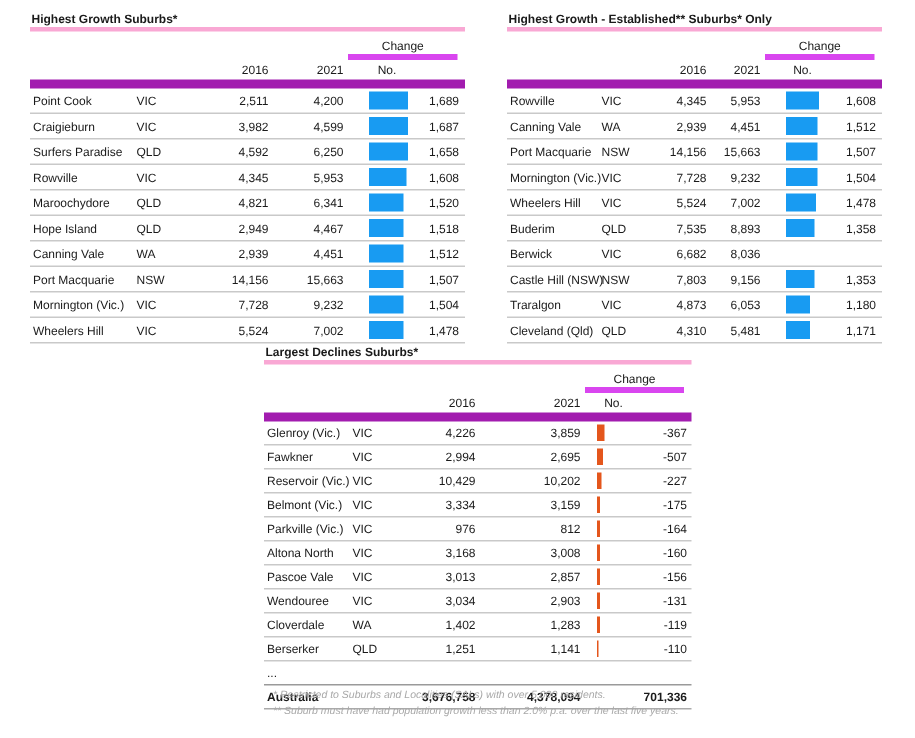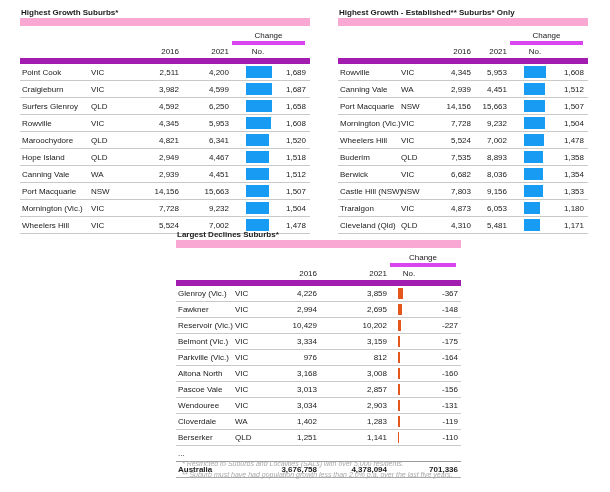--- a/index.html
+++ b/index.html
@@ -8,21 +8,21 @@
     font-family:"Liberation Sans", sans-serif; color:#1a1a1a;
     -webkit-font-smoothing:antialiased; overflow:hidden;
   }
   .tbl { position:absolute; font-size:8px; }
   #t0 { left:20px;  top:8px;   width:290px; }
   #t1 { left:338px; top:8px;   width:250px; }
   #t2 { left:176px; top:230px; width:285px; }
 
   .tbl-title {
     font-weight:bold; font-size:8px; height:10px; line-height:10px;
-    padding-left:1px; border-bottom:8px solid #f9a8d4;
+    padding-left:1px; border-bottom:3px solid #f9a8d4;
   }
 
   .hd-change, .hd-years, .row { display:grid; align-items:center; }
   #t0 .hd-change, #t0 .hd-years, #t0 .row { grid-template-columns:70px 40px 50px 50px 1fr; }
   #t1 .hd-change, #t1 .hd-years, #t1 .row { grid-template-columns:62px 36px 36px 36px 1fr; }
   #t2 .hd-change, #t2 .hd-years, #t2 .row { grid-template-columns:58px 42px 42px 70px 1fr; }
 
   .hd-change { margin-top:4px; }
   .chg-hd {
     grid-column:5; text-align:center; height:11px; line-height:11px;
@@ -85,21 +85,21 @@
         <span class="c name">Craigieburn</span>
         <span class="c state">VIC</span>
         <span class="c num">3,982</span>
         <span class="c num">4,599</span>
         <span class="c chg">
           <i class="bar" style="width:26.0px;background:#189bf2"></i>
           <span>1,687</span>
         </span>
       </div>
       <div class="row">
-        <span class="c name">Surfers Glenroy</span>
+        <span class="c name">Surfers Paradise</span>
         <span class="c state">QLD</span>
         <span class="c num">4,592</span>
         <span class="c num">6,250</span>
         <span class="c chg">
           <i class="bar" style="width:25.5px;background:#189bf2"></i>
           <span>1,658</span>
         </span>
       </div>
       <div class="row">
         <span class="c name">Rowville</span>
@@ -247,24 +247,20 @@
         <span class="c chg">
           <i class="bar" style="width:18.6px;background:#189bf2"></i>
           <span>1,358</span>
         </span>
       </div>
       <div class="row">
         <span class="c name">Berwick</span>
         <span class="c state">VIC</span>
         <span class="c num">6,682</span>
         <span class="c num">8,036</span>
-        <span class="c chg">
-          <i class="bar" style="width:18.5px;background:#189bf2"></i>
-          <span>1,354</span>
-        </span>
       </div>
       <div class="row">
         <span class="c name">Castle Hill (NSW)</span>
         <span class="c state">NSW</span>
         <span class="c num">7,803</span>
         <span class="c num">9,156</span>
         <span class="c chg">
           <i class="bar" style="width:18.5px;background:#189bf2"></i>
           <span>1,353</span>
         </span>
@@ -317,21 +313,21 @@
           <span>-367</span>
         </span>
       </div>
       <div class="row">
         <span class="c name">Fawkner</span>
         <span class="c state">VIC</span>
         <span class="c num">2,994</span>
         <span class="c num">2,695</span>
         <span class="c chg">
           <i class="bar" style="width:3.7px;background:#e4561c"></i>
-          <span>-148</span>
+          <span>-507</span>
         </span>
       </div>
       <div class="row">
         <span class="c name">Reservoir (Vic.)</span>
         <span class="c state">VIC</span>
         <span class="c num">10,429</span>
         <span class="c num">10,202</span>
         <span class="c chg">
           <i class="bar" style="width:2.8px;background:#e4561c"></i>
           <span>-227</span>

